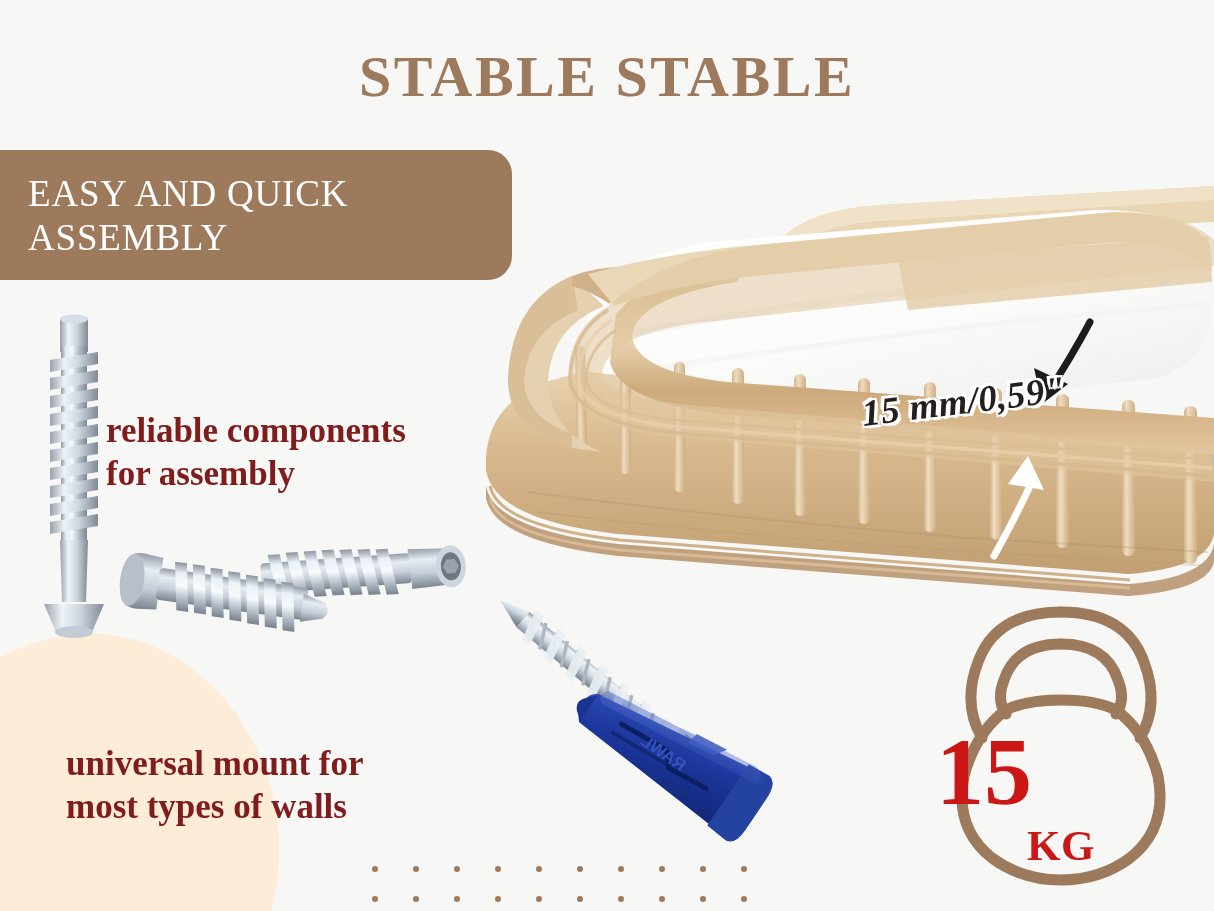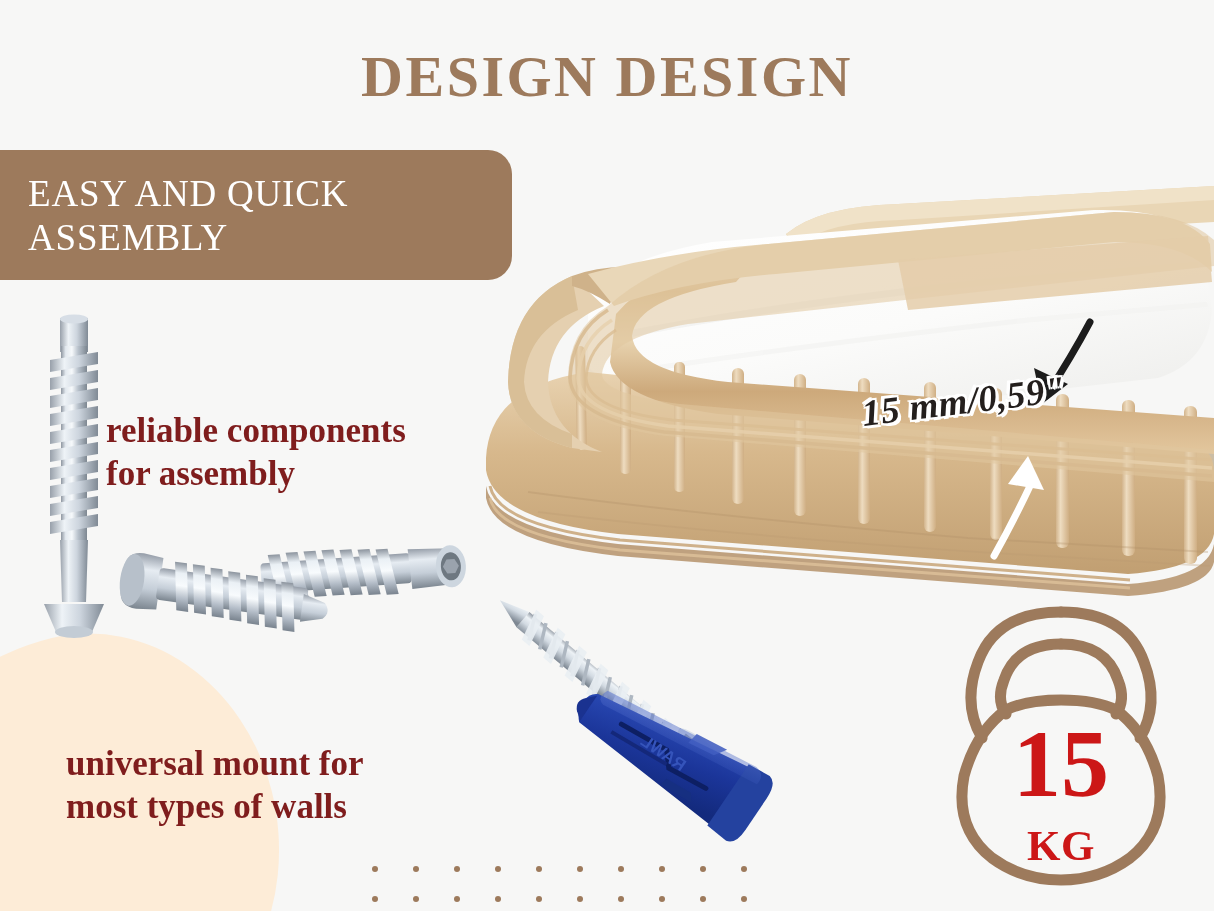--- a/index.html
+++ b/index.html
@@ -95,21 +95,21 @@
        2px  2px 0 #fff,  -2px  2px 0 #fff,
        2px -2px 0 #fff,  -2px -2px 0 #fff,
        3px  3px 0 #fff,  -3px -3px 0 #fff;
     font-family: "Liberation Serif", "DejaVu Serif", serif;
     white-space: nowrap;
   }
 
   
   .kettlebell { position: absolute; left: 936px; top: 596px; width: 250px; height: 290px; }
   .kb-num {
-    position: absolute; left: 0; top: 120px; width: 250px; text-align: center;
+    position: absolute; left: 0; top: 128px; width: 250px; 
     color: #cc1717; font-size: 96px; font-weight: 700; line-height: 1;
     font-family: "Liberation Serif", "DejaVu Serif", serif;
   }
   .kb-unit {
     position: absolute; left: 0; top: 228px; width: 250px; text-align: center;
     color: #cc1717; font-size: 43px; font-weight: 700; line-height: 1;
     letter-spacing: 0.5px;
     font-family: "Liberation Serif", "DejaVu Serif", serif;
   }
 
@@ -444,21 +444,21 @@
 
         <path d="M14 62 L180 42 Q192 44 190 56 L18 76 Q8 74 14 62 Z" fill="url(#plugHi)" opacity="0.8"></path>
 
         <text x="120" y="88" font-family="Liberation Sans, sans-serif" font-size="17" font-weight="700" fill="#3554bb" transform="scale(-1,1) translate(-240,0)">RAWL</text>
 
         <path d="M0 80 Q-8 88 0 96 L8 102 L8 72 Z" fill="#1a3290"></path>
       </g>
     </svg>
   </div>
 
-  <div class="headline">DESIGN DESIGN</div>
+  <div class="headline">STABLE STABLE</div>
 
   <div class="badge">
     <div class="badge-text">EASY AND QUICK
 ASSEMBLY</div>
   </div>
 
   <div class="caption caption-components">reliable components
 for assembly</div>
 
   <div class="caption caption-mount">universal mount for

